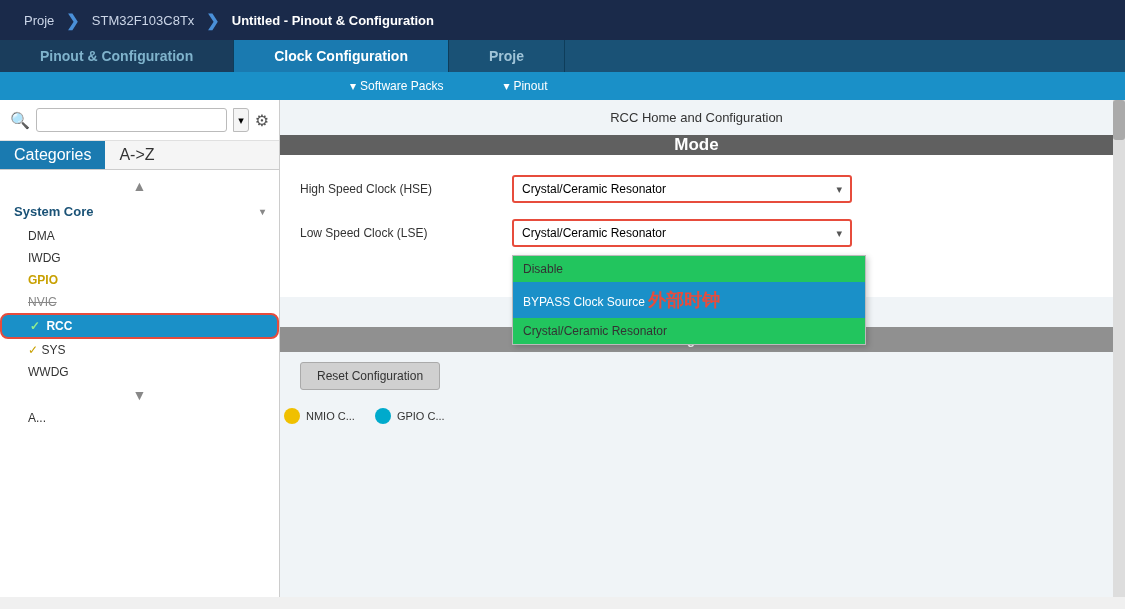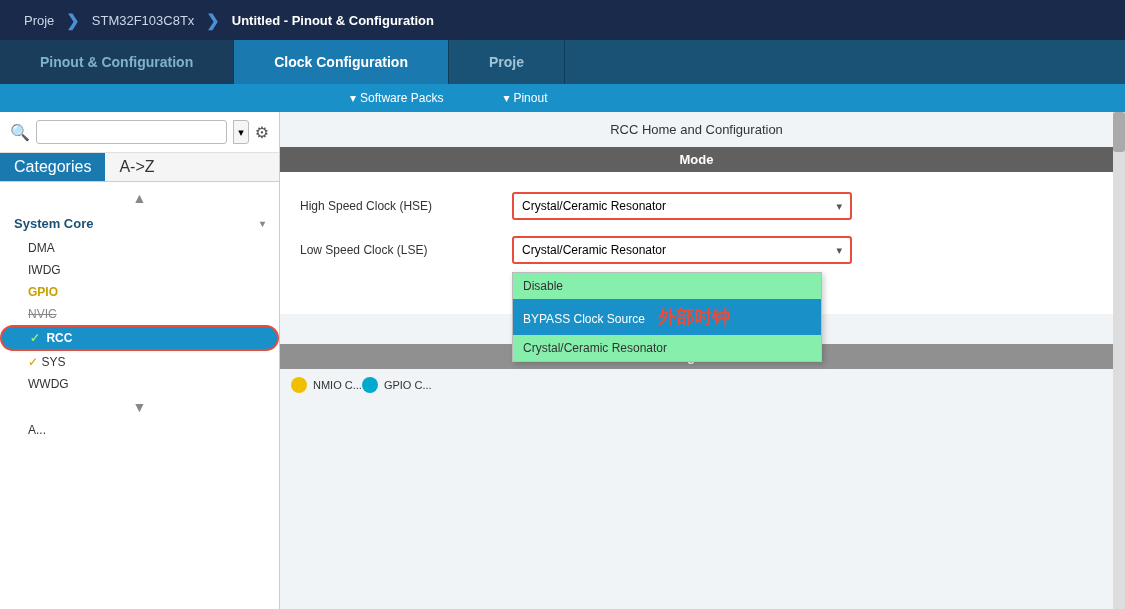--- a/index.html
+++ b/index.html
@@ -28,21 +28,21 @@
     .nav-chevron {
       color: #4a90d9;
       font-size: 16px;
       font-weight: bold;
     }
 
     
     .tab-bar {
       display: flex;
       background: #1a5276;
-      height: 44px;
+      height: 32px;
     }
     .tab-item {
       display: flex;
       align-items: center;
       justify-content: center;
       padding: 0 40px;
       font-size: 14px;
       font-weight: bold;
       color: #a0c4d8;
       cursor: pointer;
@@ -203,22 +203,21 @@
       text-align: center;
       padding: 10px;
       font-size: 13px;
       color: #333;
       background: #f0f4f7;
     }
     .section-header-bar {
       background: #606060;
       color: #fff;
       text-align: center;
-      padding: 5px;
-      font-size: 13px;
+      font-size: 17px;
       font-weight: bold;
     }
     .config-table {
       background: #fff;
       padding: 12px 20px;
     }
     .config-row {
       display: flex;
       align-items: center;
       padding: 8px 0;
@@ -267,43 +266,42 @@
     }
 
     
     .dropdown-container {
       position: relative;
     }
     .dropdown-menu {
       position: absolute;
       top: 100%;
       left: 212px;
-      background: #86efac;
+      background: #22c55e;
       border: 1px solid #bbb;
       z-index: 100;
-      width: 310px;
+      width: 354px;
       box-shadow: 2px 2px 6px rgba(0,0,0,0.2);
     }
     .dropdown-option {
       padding: 6px 10px;
       font-size: 12px;
       color: #333;
       cursor: pointer;
     }
     .dropdown-option.highlighted {
       background: #1a90c8;
       color: #fff;
     }
 
     
     .chinese-annotation {
       color: #e74c3c;
       font-size: 18px;
       font-weight: bold;
-      margin-left: 10px;
     }
 
     
     .config-section {
       background: #f0f4f7;
       padding: 0;
     }
     .config-section-header {
       background: #909090;
       color: #fff;
@@ -321,21 +319,22 @@
       border-radius: 3px;
       font-size: 12px;
       cursor: pointer;
       color: #333;
     }
 
     
     .bottom-icons-row {
       display: flex;
       align-items: center;
-      padding: 8px 11px;
+      padding: 8px 4px;
+      gap: 20px;
       background: #f0f4f7;
     }
     .bottom-icon-item {
       display: flex;
       align-items: center;
       gap: 6px;
       font-size: 11px;
       color: #333;
     }
     .circle-icon {
@@ -440,21 +439,21 @@
       </div>
       <div class="sidebar-item">
         <span>IWDG</span>
       </div>
       <div class="sidebar-item yellow">
         <span>GPIO</span>
       </div>
       <div class="sidebar-item nvic-strike">
         <span>NVIC</span>
       </div>
-      <div class="sidebar-item rcc-selected red-border" style="border:2px solid #e74c3c; border-radius:13px;">
+      <div class="sidebar-item rcc-selected red-border" style="border:2px solid #e74c3c; border-radius:8px;">
         <span class="rcc-check">✓</span>
         <span>RCC</span>
       </div>
       <div class="sidebar-item">
         <span class="sys-check">✓</span>
         <span>SYS</span>
       </div>
       <div class="sidebar-item">
         <span>WWDG</span>
       </div>
@@ -518,20 +517,23 @@
           <span class="config-checkbox-label">Master Clock Output</span>
         </div>
       </div>
 
       <div style="height: 20px; background:#f0f4f7;"></div>
 
       <div class="config-section">
         <div class="config-section-header">
           <span>Configuration</span>
         </div>
+        <button class="reset-btn">
+          <span>Reset Configuration</span>
+        </button>
         
         <div class="bottom-icons-row">
           <div class="bottom-icon-item">
             <span class="circle-icon" style="background:#f0c000;"></span>
             <span>NMIO C...</span>
           </div>
           <div class="bottom-icon-item">
             <span class="circle-icon" style="background:#00aacc;"></span>
             <span>GPIO C...</span>
           </div>

